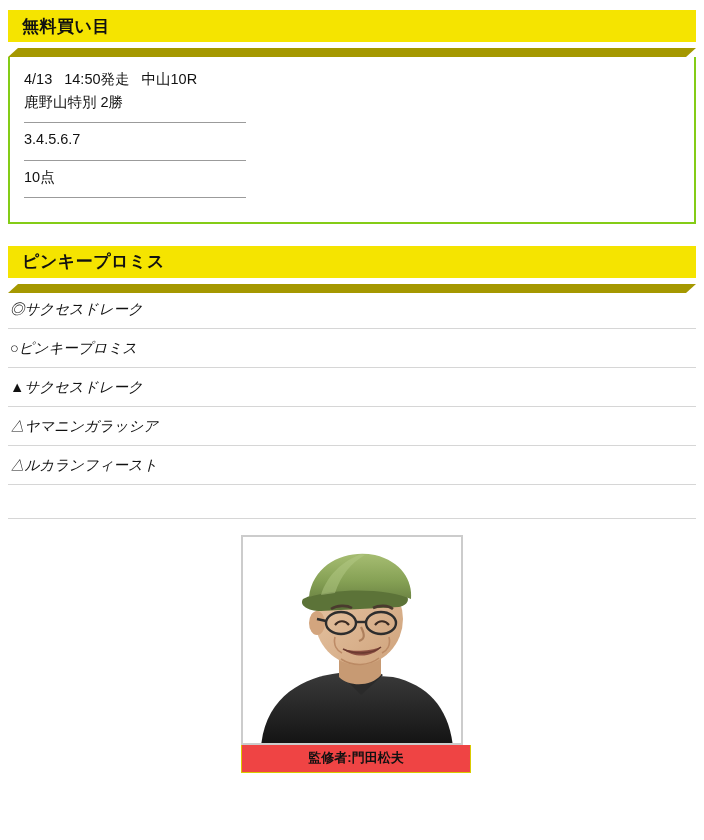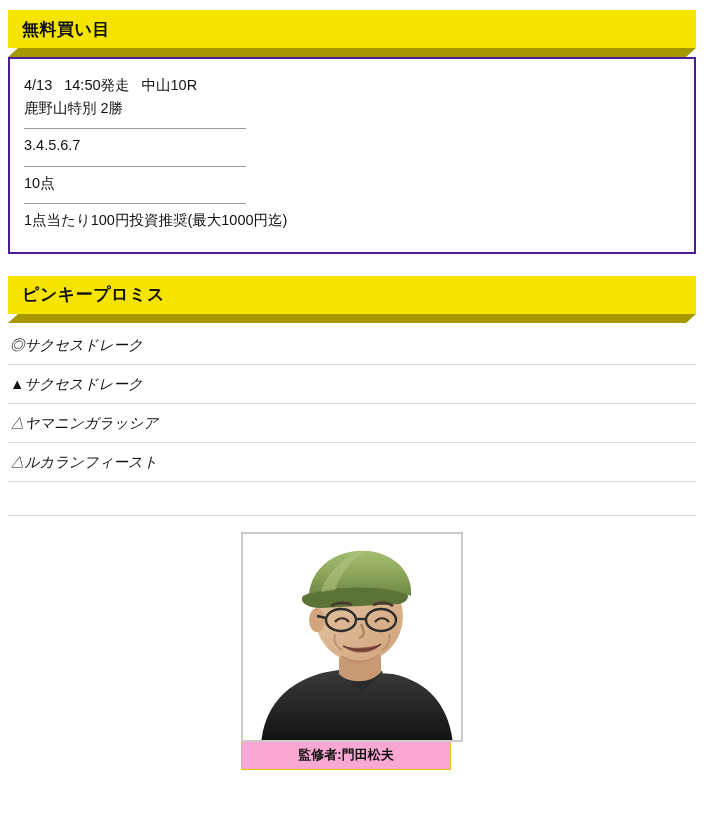--- a/index.html
+++ b/index.html
@@ -21,21 +21,21 @@
     position: relative;
   }
 
   
   .section-head {
     position: relative;
     margin: 10px 8px 0 8px;
   }
   .section-head .tab {
     background: #f5e400;
-    height: 38px;
+    height: 32px;
     display: flex;
     align-items: center;
     padding: 12px 14px;
     position: relative;
     z-index: 2;
   }
   .section-head .tab-title {
     font-size: 17px;
     font-weight: bold;
     color: #111;
@@ -63,23 +63,23 @@
     position: absolute;
     left: 0;
     top: 0;
     border-bottom: 9px solid transparent;
     border-left: 10px solid #ffffff;
   }
 
   
   .pick-box {
     margin: 9px 8px 0 8px;
-    border: 2px solid #4c1d95;
+    border: 2px solid #84cc16;
     background: #ffffff;
-    padding: 10px 14px 12px 14px;
+    padding: 10px 14px 24px 14px;
   }
   .pick-row {
     padding: 5px 0 8px 0;
   }
   .pick-divider {
     width: 222px;
     height: 1px;
     background: #9b9b9b;
     margin: 0;
   }
@@ -116,22 +116,22 @@
   }
   .photo-frame {
     width: 222px;
     height: 210px;
     border: 2px solid #cccccc;
     background: #fdfdfd;
     overflow: hidden;
     position: relative;
   }
   .photo-caption {
-    width: 210px;
-    background: #f9a8d4;
+    width: 230px;
+    background: #ef4444;
     text-align: center;
     font-size: 13px;
     font-weight: bold;
     color: #111;
     padding: 4px 0 5px 0;
     border: 1px solid #d9cb00;
     border-top: none;
   }
 
   svg { display: block; }
@@ -161,35 +161,33 @@
     <div class="pick-row">
       <div class="pick-line">3.4.5.6.7</div>
     </div>
     <div class="pick-divider"></div>
 
     <div class="pick-row">
       <div class="pick-line">10点</div>
     </div>
     <div class="pick-divider"></div>
 
-    <div class="pick-row">
-      <div class="pick-line">1点当たり100円投資推奨(最大1000円迄)</div>
-    </div>
 
   </div>
 
   <div class="section-head" style="margin-top:22px;">
     <div class="tab">
       <span class="tab-title">ピンキープロミス</span>
     </div>
     <div class="fold"></div>
   </div>
 
   <div class="comment-list">
     <div class="comment-item">◎サクセスドレーク</div>
+    <div class="comment-item">○ピンキープロミス</div>
     <div class="comment-item">▲サクセスドレーク</div>
     <div class="comment-item">△ヤマニンガラッシア</div>
     <div class="comment-item">△ルカランフィースト</div>
     <div class="comment-spacer"></div>
   </div>
 
   <div class="photo-wrap">
     <div class="photo-frame">
       <svg viewBox="0 0 222 210" width="222" height="210" aria-hidden="true">
         <defs>

